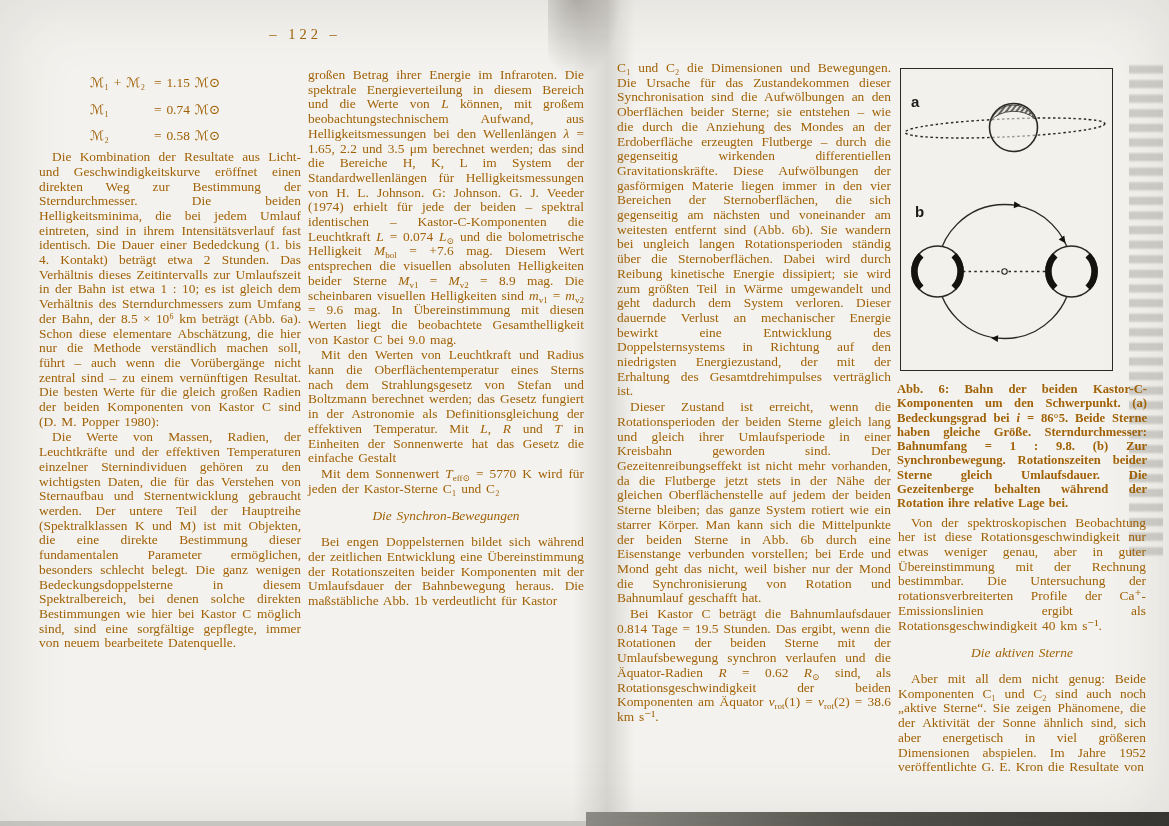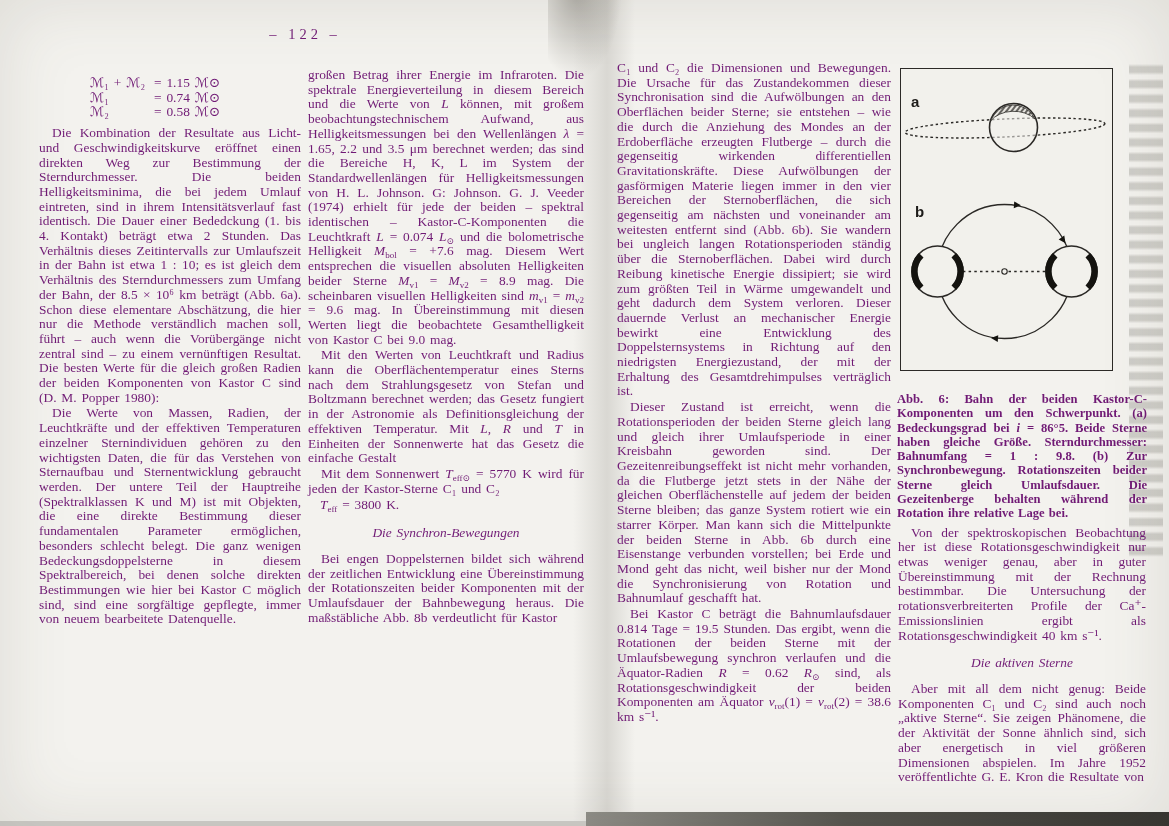--- a/index.html
+++ b/index.html
@@ -1,20 +1,20 @@
 <!DOCTYPE html>
 <html lang="de"><head>
 <meta charset="utf-8">
 <style>
   html,body{margin:0;padding:0;background:#e8e7e3;}
   .scan{
     position:relative;width:1169px;height:826px;overflow:hidden;
     background:#f3f2ee;
     font-family:"Liberation Serif","DejaVu Serif","DejaVu Sans",serif;
-    color:#701a75;
+    color:#a16207;
   }
   .vignette{position:absolute;left:0;top:0;width:100%;height:100%;
     box-shadow:inset 0 0 70px rgba(90,84,70,.14);pointer-events:none;}
   .gutter{position:absolute;left:573px;top:0;width:62px;height:826px;
     background:linear-gradient(90deg,rgba(90,86,76,0) 0%,rgba(90,86,76,.12) 40%,rgba(90,86,76,.17) 55%,rgba(90,86,76,0) 100%);}
   .gutter-top{position:absolute;left:548px;top:-8px;width:80px;height:100px;
     background:radial-gradient(ellipse at 35% 0%,rgba(70,66,56,.38),rgba(70,66,56,0) 62%);}
   .edge-bottom{position:absolute;left:0;top:821px;width:1169px;height:5px;background:#cfceca;}
   .edge-bottom-dark{position:absolute;left:586px;top:812px;width:583px;height:14px;
     background:linear-gradient(90deg,#8f8e88,#55544e 45%,#34332f);}
@@ -27,30 +27,30 @@
   .c122a{left:38px;top:74px;width:264px;height:742px;}
   .c122b{left:307px;top:67px;width:278px;height:748px;}
   .c123a{left:616px;top:60px;width:276px;height:752px;}
   .c123b{left:897px;top:60px;width:250px;height:756px;}
   p.para{margin:1px;text-indent:13px;}
   p.noindent{text-indent:0;}
   sub,sup{font-size:9px;line-height:0;}
   sub{vertical-align:-2.5px;}
   sup{vertical-align:4px;}
   sub.tuck{margin-left:-6px;}
-  .eqblock{margin:2px 0 6px 52px;display:grid;grid-template-columns:64px auto;row-gap:0;}
+  .eqblock{margin:2px 0 6px 52px;display:grid;grid-template-columns:64px auto;row-gap:12px;}
   .eqblock span{white-space:nowrap;}
   .eqline{margin:7px 0 7px 0;text-indent:0;text-align:left;}
   .eqcenter{margin:9px 0 10px 0;text-align:center;text-indent:0;}
   .frac{display:inline-block;vertical-align:middle;text-align:center;line-height:1.05;}
   .fnum{display:block;border-bottom:1px solid #1d1b19;padding:0 4px 1px;}
   .fden{display:block;padding-top:1px;}
   .heading{margin:13px 0 11px 0;text-align:center;font-style:italic;text-indent:0;}
   .figframe{margin:8px 0 0 3px;width:211px;height:301px;border:1.5px solid #2c2a27;background:#f2f1ec;}
-  .figcaption{margin-top:21px;font-weight:bold;font-size:12.6px;line-height:14.3px;
+  .figcaption{margin-top:11px;font-weight:bold;font-size:12.6px;line-height:14.3px;
     text-align:justify;word-spacing:1px;}
   .capspace{height:4px;}
   .flabel{font-family:"Liberation Sans","DejaVu Sans",sans-serif;font-weight:bold;font-size:15px;fill:#1d1b19;}
   .bleed{position:absolute;left:1129px;top:64px;width:34px;height:496px;
     background:repeating-linear-gradient(180deg,
       rgba(125,122,114,0) 0px,rgba(125,122,114,.30) 3px,rgba(125,122,114,.30) 8px,
       rgba(125,122,114,0) 11px,rgba(125,122,114,0) 14.6px);
     filter:blur(.7px);}
 </style>
 </head>
@@ -74,23 +74,22 @@
       <span>= 0.58 ℳ⊙</span>
     </div>
     <p class="para">Die Kombination der Resultate aus Licht- und Geschwindigkeitskurve eröffnet einen direkten Weg zur Bestimmung der Sterndurchmesser. Die beiden Helligkeitsminima, die bei jedem Umlauf eintreten, sind in ihrem Intensitätsverlauf fast identisch. Die Dauer einer Bededckung (1. bis 4. Kontakt) beträgt etwa 2 Stunden. Das Verhältnis dieses Zeitintervalls zur Umlaufszeit in der Bahn ist etwa 1 : 10; es ist gleich dem Verhältnis des Sterndurchmessers zum Umfang der Bahn, der 8.5 × 10⁶ km beträgt (Abb. 6a). Schon diese elementare Abschätzung, die hier nur die Methode verständlich machen soll, führt – auch wenn die Vorübergänge nicht zentral sind – zu einem vernünftigen Resultat. Die besten Werte für die gleich großen Radien der beiden Komponenten von Kastor C sind (D. M. Popper 1980):</p>
     <p class="para">Die Werte von Massen, Radien, der Leuchtkräfte und der effektiven Temperaturen einzelner Sternindividuen gehören zu den wichtigsten Daten, die für das Verstehen von Sternaufbau und Sternentwicklung gebraucht werden. Der untere Teil der Hauptreihe (Spektralklassen K und M) ist mit Objekten, die eine direkte Bestimmung dieser fundamentalen Parameter ermöglichen, besonders schlecht belegt. Die ganz wenigen Bedeckungsdoppelsterne in diesem Spektralbereich, bei denen solche direkten Bestimmungen wie hier bei Kastor C möglich sind, sind eine sorgfältige gepflegte, immer von neuem bearbeitete Datenquelle.</p>
   </div>
 
   <div class="col c122b">
     <p class="para noindent">großen Betrag ihrer Energie im Infraroten. Die spektrale Energieverteilung in diesem Bereich und die Werte von <i>L</i> können, mit großem beobachtungstechnischem Aufwand, aus Helligkeitsmessungen bei den Wellenlängen <i>λ</i> = 1.65, 2.2 und 3.5 μm berechnet werden; das sind die Bereiche H, K, L im System der Standardwellenlängen für Helligkeitsmessungen von H. L. Johnson. G: Johnson. G. J. Veeder (1974) erhielt für jede der beiden – spektral identischen – Kastor-C-Komponenten die Leuchtkraft <i>L</i> = 0.074 <i>L</i><sub>⊙</sub> und die bolometrische Helligkeit <i>M</i><sub>bol</sub> = +7.6 mag. Diesem Wert entsprechen die visuellen absoluten Helligkeiten beider Sterne <i>M</i><sub>v1</sub> = <i>M</i><sub>v2</sub> = 8.9 mag. Die scheinbaren visuellen Helligkeiten sind <i>m</i><sub>v1</sub> = <i>m</i><sub>v2</sub> = 9.6 mag. In Übereinstimmung mit diesen Werten liegt die beobachtete Gesamthelligkeit von Kastor C bei 9.0 mag.</p>
     <p class="para">Mit den Werten von Leuchtkraft und Radius kann die Oberflächentemperatur eines Sterns nach dem Strahlungsgesetz von Stefan und Boltzmann berechnet werden; das Gesetz fungiert in der Astronomie als Definitionsgleichung der effektiven Temperatur. Mit <i>L</i>, <i>R</i> und <i>T</i> in Einheiten der Sonnenwerte hat das Gesetz die einfache Gestalt</p>
     <p class="para">Mit dem Sonnenwert <i>T</i><sub>eff⊙</sub> = 5770 K wird für jeden der Kastor-Sterne C₁ und C₂</p>
-    <div class="eqline" style="margin:2px 0 2px 13px;"><i>T</i><sub>eff</sub> = 3800 K.</div>
     <div class="heading">Die Synchron-Bewegungen</div>
-    <p class="para">Bei engen Doppelsternen bildet sich während der zeitlichen Entwicklung eine Übereinstimmung der Rotationszeiten beider Komponenten mit der Umlaufsdauer der Bahnbewegung heraus. Die maßstäbliche Abb. 8b verdeutlicht für Kastor</p>
+    <p class="para">Bei engen Doppelsternen bildet sich während der zeitlichen Entwicklung eine Übereinstimmung der Rotationszeiten beider Komponenten mit der Umlaufsdauer der Bahnbewegung heraus. Die maßstäbliche Abb. 1b verdeutlicht für Kastor</p>
   </div>
 
 
   <div class="col c123a">
     <p class="para noindent">C₁ und C₂ die Dimensionen und Bewegungen. Die Ursache für das Zustandekommen dieser Synchronisation sind die Aufwölbungen an den Oberflächen beider Sterne; sie entstehen – wie die durch die Anziehung des Mondes an der Erdoberfläche erzeugten Flutberge – durch die gegenseitig wirkenden differentiellen Gravitationskräfte. Diese Aufwölbungen der gasförmigen Materie liegen immer in den vier Bereichen der Sternoberflächen, die sich gegenseitig am nächsten und voneinander am weitesten entfernt sind (Abb. 6b). Sie wandern bei ungleich langen Rotationsperioden ständig über die Sternoberflächen. Dabei wird durch Reibung kinetische Energie dissipiert; sie wird zum größten Teil in Wärme umgewandelt und geht dadurch dem System verloren. Dieser dauernde Verlust an mechanischer Energie bewirkt eine Entwicklung des Doppelsternsystems in Richtung auf den niedrigsten Energiezustand, der mit der Erhaltung des Gesamtdrehimpulses verträglich ist.</p>
     <p class="para">Dieser Zustand ist erreicht, wenn die Rotationsperioden der beiden Sterne gleich lang und gleich ihrer Umlaufsperiode in einer Kreisbahn geworden sind. Der Gezeitenreibungseffekt ist nicht mehr vorhanden, da die Flutberge jetzt stets in der Nähe der gleichen Oberflächenstelle auf jedem der beiden Sterne bleiben; das ganze System rotiert wie ein starrer Körper. Man kann sich die Mittelpunkte der beiden Sterne in Abb. 6b durch eine Eisenstange verbunden vorstellen; bei Erde und Mond geht das nicht, weil bisher nur der Mond die Synchronisierung von Rotation und Bahnumlauf geschafft hat.</p>
     <p class="para">Bei Kastor C beträgt die Bahnumlaufsdauer 0.814 Tage = 19.5 Stunden. Das ergibt, wenn die Rotationen der beiden Sterne mit der Umlaufsbewegung synchron verlaufen und die Äquator-Radien <i>R</i> = 0.62 <i>R</i><sub>⊙</sub> sind, als Rotationsgeschwindigkeit der beiden Komponenten am Äquator <i>v</i><sub>rot</sub>(1) = <i>v</i><sub>rot</sub>(2) = 38.6 km s⁻¹.</p>
   </div>
 
   <div class="col c123b">

